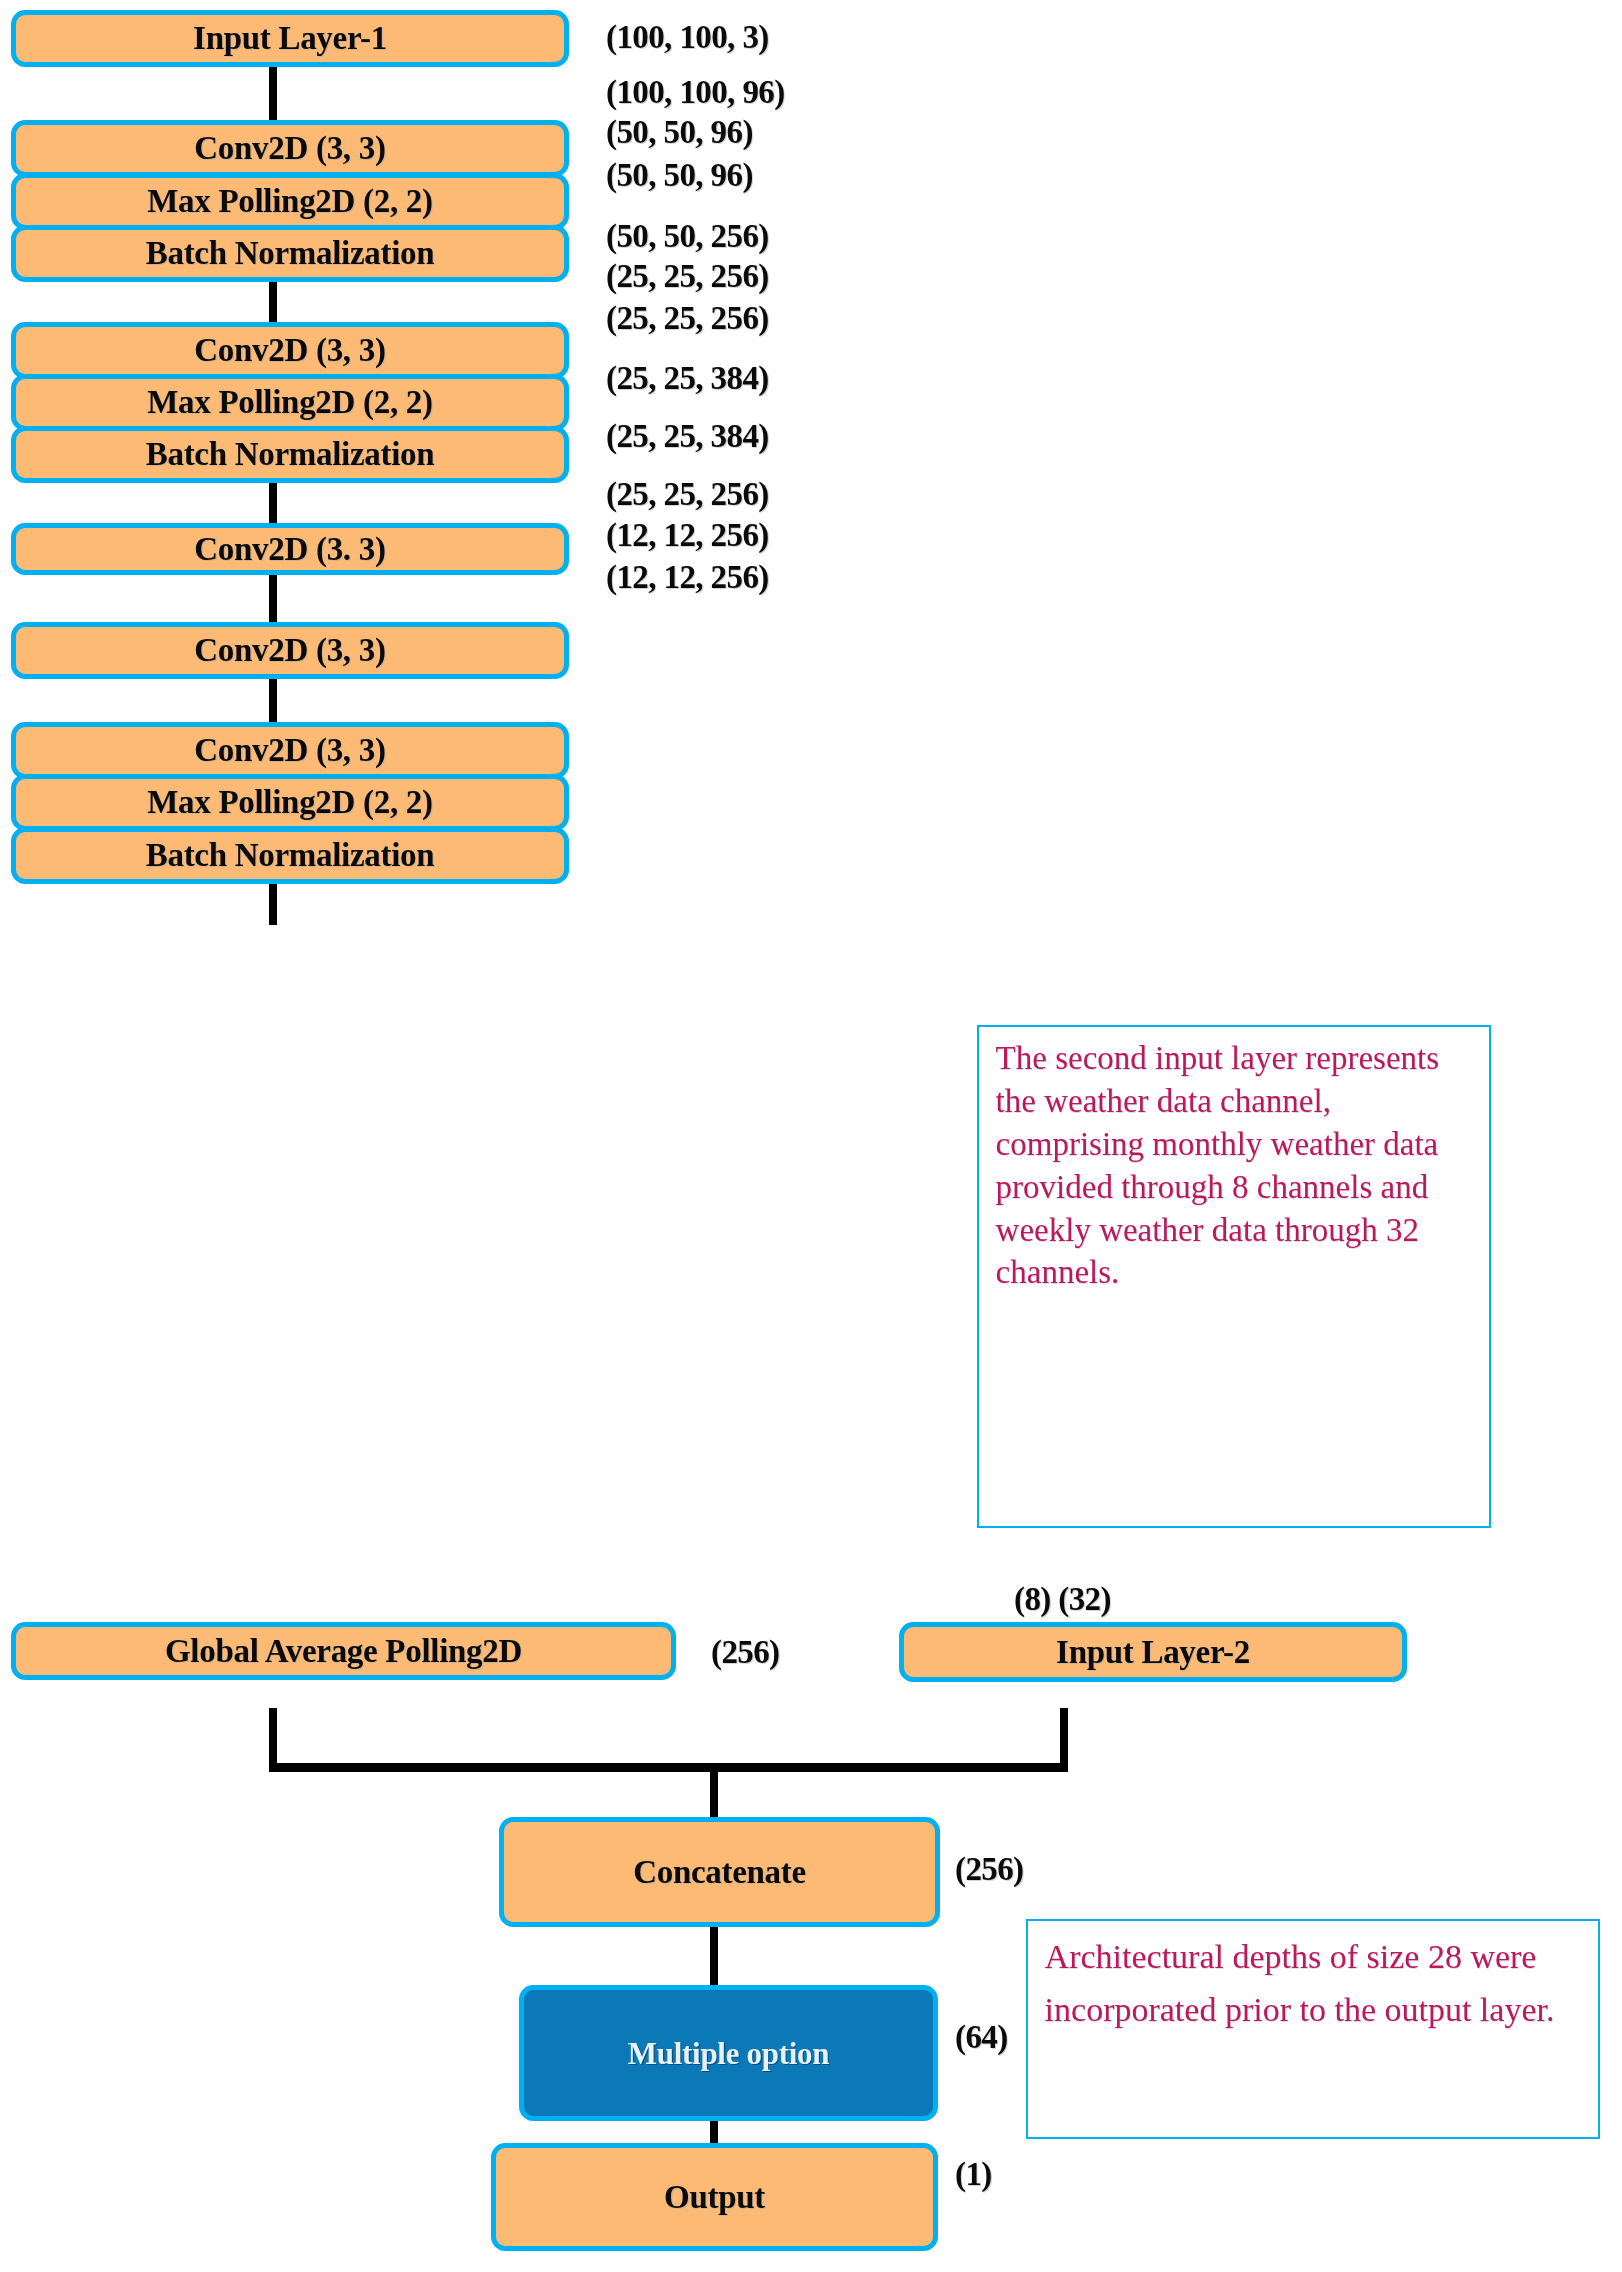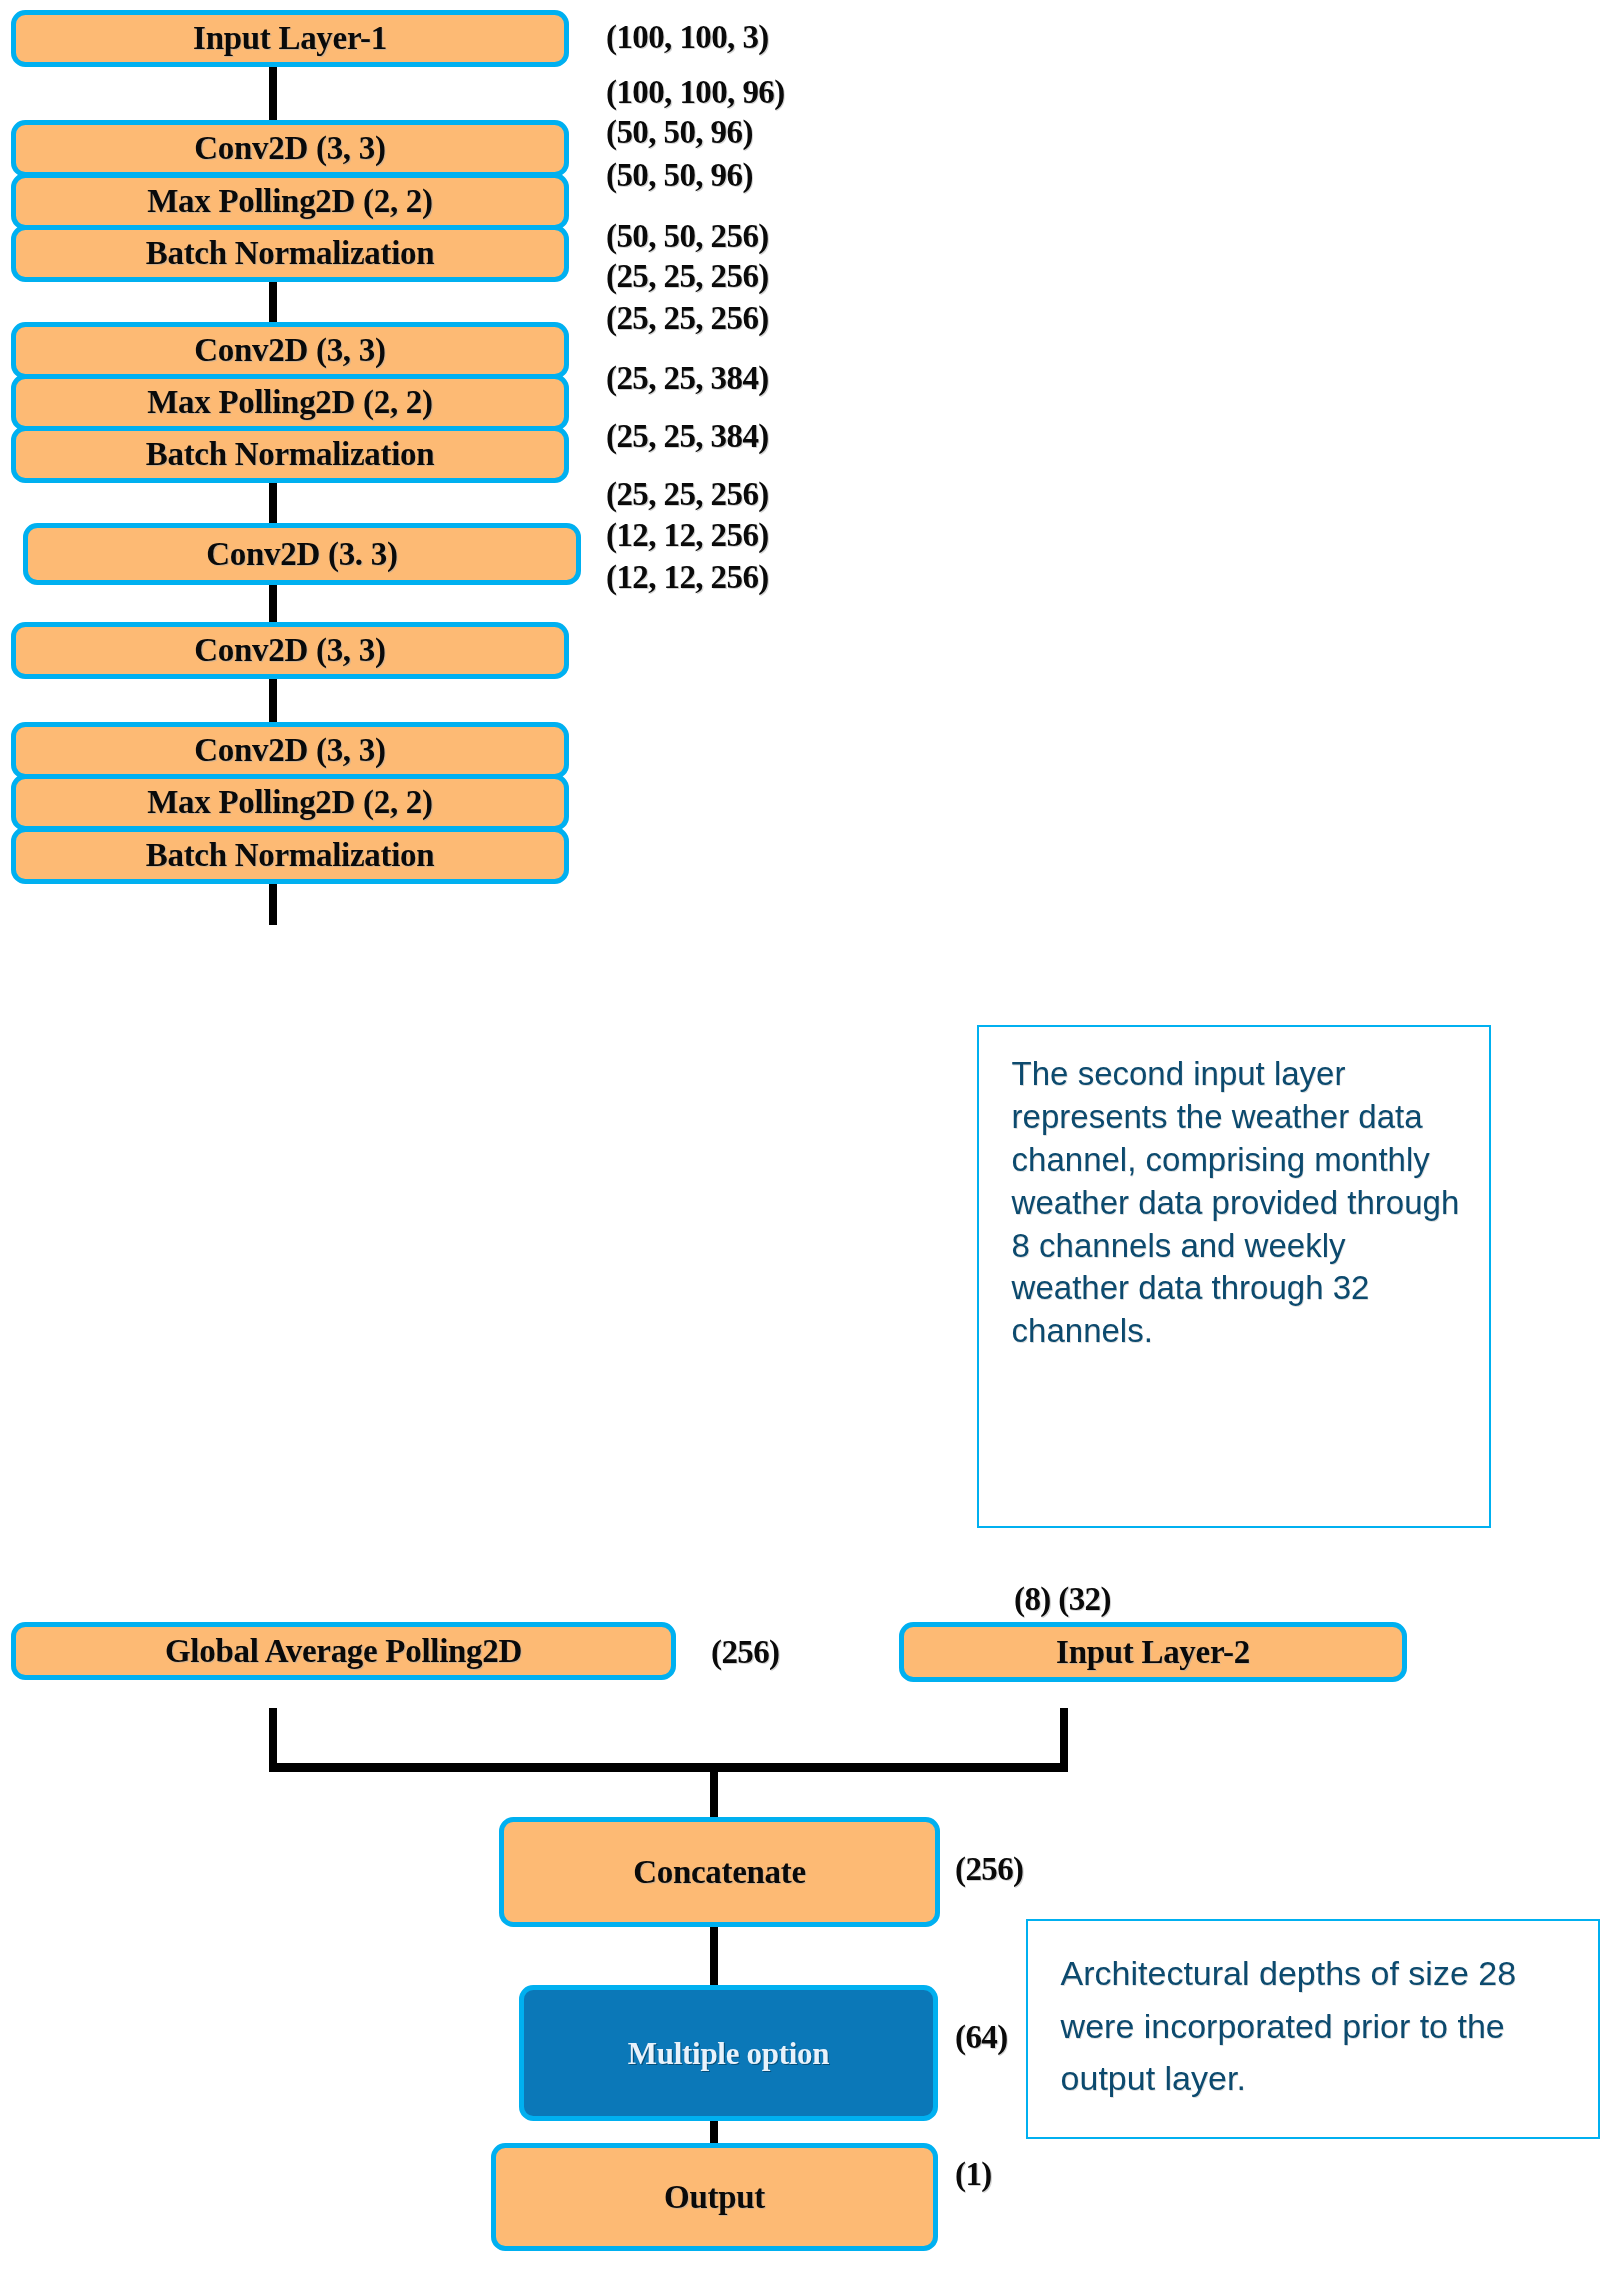--- a/index.html
+++ b/index.html
@@ -71,25 +71,25 @@
   
   .note{
     position:absolute;
     box-sizing:border-box;
     background:#ffffff;
     border:2.8px solid #00b0f0;
     padding:10px 12px 5.5px 16.6px;
     z-index:7;
   }
   .note p{
-    margin:16px;
+    margin:0;
     font-size:33px;
     line-height:1.30;
-    color:#0c4a6e;
-    font-family:Liberation Sans, sans-serif;
+    color:#be185d;
+    font-family:Liberation Serif, serif;
     text-shadow:0.6px 0.6px 0 rgba(190,190,190,.5);
   }
   .note.small p{font-size:34px;line-height:1.55;}
 </style>
 </head>
 <body>
 
 <div id="canvas">
 
   <div class="vline" style="left:269px; top:65px;  height:57px;"></div>
@@ -135,21 +135,21 @@
   <div class="node" style="left:11px; top:374px; width:558px; height:57px;">
     <span class="nlabel">Max Polling2D (2, 2)</span>
   </div>
   <div class="dim" style="left:606px; top:258px;">(25, 25, 256)</div>
 
   <div class="node" style="left:11px; top:426px; width:558px; height:57px;">
     <span class="nlabel">Batch Normalization</span>
   </div>
   <div class="dim" style="left:606px; top:300px;">(25, 25, 256)</div>
 
-  <div class="node" style="left:23px; top:523px; width:558px; height:62px;">
+  <div class="node" style="left:11px; top:523px; width:558px; height:52px;">
     <span class="nlabel">Conv2D (3. 3)</span>
   </div>
   <div class="dim" style="left:606px; top:360px;">(25, 25, 384)</div>
 
   <div class="node" style="left:11px; top:622px; width:558px; height:57px;">
     <span class="nlabel">Conv2D (3, 3)</span>
   </div>
   <div class="dim" style="left:606px; top:418px;">(25, 25, 384)</div>
 
   <div class="node" style="left:11px; top:722px; width:558px; height:57px;">

